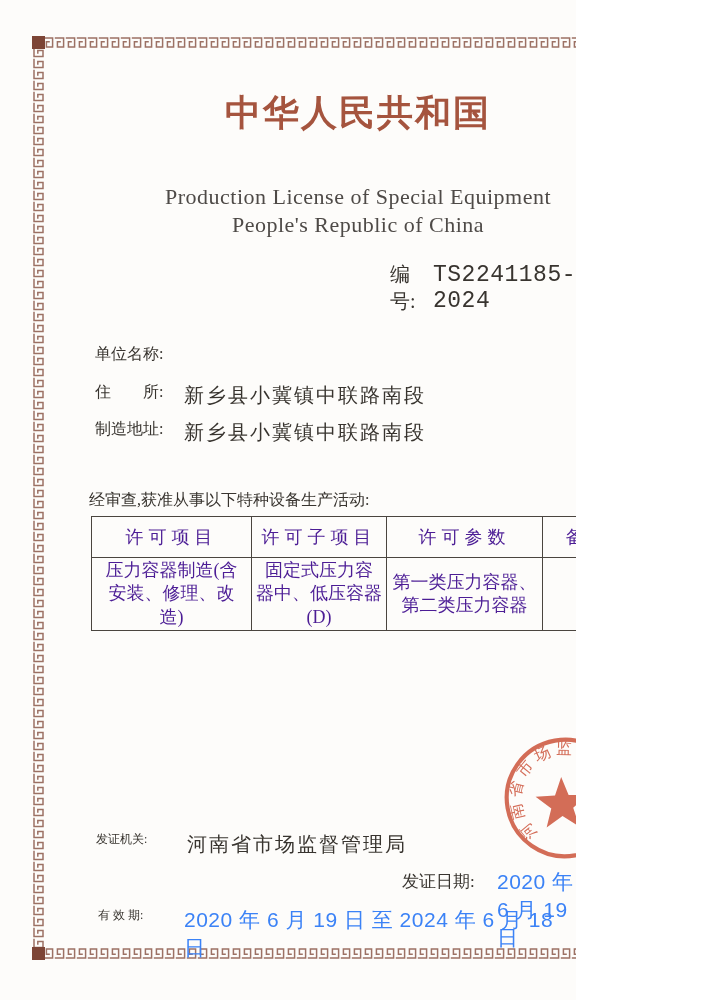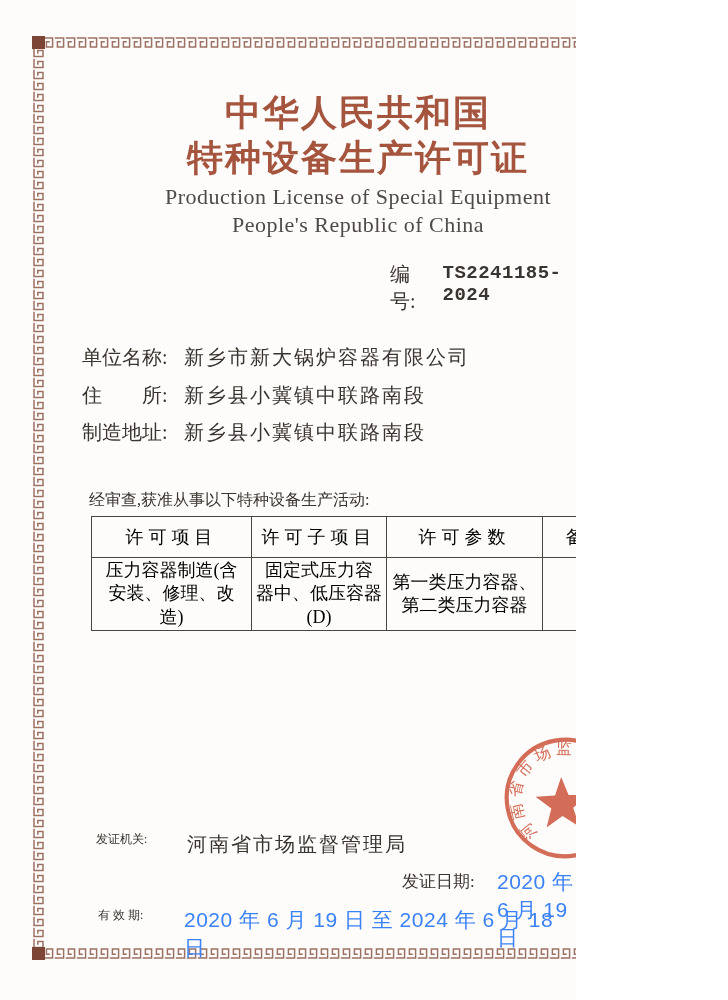--- a/index.html
+++ b/index.html
@@ -10,31 +10,31 @@
   }
   
   .bstrip{position:absolute;}
   .corner{position:absolute;width:13px;height:13px;background:#7d4536;}
   
   .title-cn{position:absolute;left:32px;width:652px;text-align:center;
     font-weight:bold;color:#a5543e;font-size:36px;line-height:1.1;letter-spacing:2px;}
   .title-en{position:absolute;left:32px;width:652px;text-align:center;
     color:#4e4a47;font-size:22px;line-height:1.2;letter-spacing:0.5px;}
   .license-line{position:absolute;left:390px;top:261px;font-size:20px;display:flex;gap:16px;}
-  .license-number{font-family:"Liberation Mono",monospace;font-size:19px;letter-spacing:0.5px;padding-top:1px;font-weight:bold;}
+  .license-number{font-family:"Liberation Mono",monospace;font-size:23px;letter-spacing:0.5px;padding-top:1px;}
   
-  .info-label{position:absolute;left:82px;font-size:20px;}
+  .info-label{position:absolute;left:95px;font-size:16px;}
   .info-value{position:absolute;left:184px;font-size:20px;letter-spacing:2px;}
   .approval-intro{position:absolute;left:89px;top:490px;font-size:16px;}
   
   table.permit{position:absolute;left:91px;top:516px;width:543px;
     border-collapse:collapse;table-layout:fixed;}
   table.permit th,table.permit td{
     border:1.6px solid #4a453f;text-align:center;vertical-align:middle;
-    font-size:18px;font-weight:normal;color:#000000;}
+    font-size:18px;font-weight:normal;color:#4c1d95;}
   table.permit th{height:38px;letter-spacing:5px;}
   table.permit td{height:70px;white-space:pre-line;line-height:1.28;}
   table.permit td.c1{padding:0 5px;}
   
   .f-label{position:absolute;font-size:12px;}
   .f-value-cn{position:absolute;font-size:20px;letter-spacing:2px;}
   .f-value-date{position:absolute;font-family:"Liberation Sans",sans-serif;
     font-size:21px;color:#3b82f6;letter-spacing:0.5px;}
   
   .seal{position:absolute;left:486px;top:719px;width:158px;height:158px;
@@ -76,31 +76,29 @@
       </pattern>
     </defs>
     <rect width="13" height="924" fill="url(#mv2)"></rect>
   </svg>
   <div class="corner" style="left:32px;top:36px"></div>
   <div class="corner" style="left:671px;top:36px"></div>
   <div class="corner" style="left:32px;top:947px"></div>
   <div class="corner" style="left:671px;top:947px"></div>
 
   <div class="title-cn" style="top:94px">中华人民共和国</div>
-  <div class="title-cn" style="top:139px">特种设备生产许可证</div>
   <div class="title-en" style="top:184px">Production License of Special Equipment</div>
   <div class="title-en" style="top:212px">People's Republic of China</div>
 
   <div class="license-line">
     <span>编号:</span>
     <span class="license-number">TS2241185-2024</span>
   </div>
 
   <div class="info-label" style="top:344px">单位名称:</div>
-  <div class="info-value" style="top:344px">新乡市新大锅炉容器有限公司</div>
   <div class="info-label" style="top:382px">住　　所:</div>
   <div class="info-value" style="top:382px">新乡县小冀镇中联路南段</div>
   <div class="info-label" style="top:419px">制造地址:</div>
   <div class="info-value" style="top:419px">新乡县小冀镇中联路南段</div>
 
   <div class="approval-intro">经审查,获准从事以下特种设备生产活动:</div>
 
   <table class="permit">
     <colgroup>
       <col style="width:160px">

